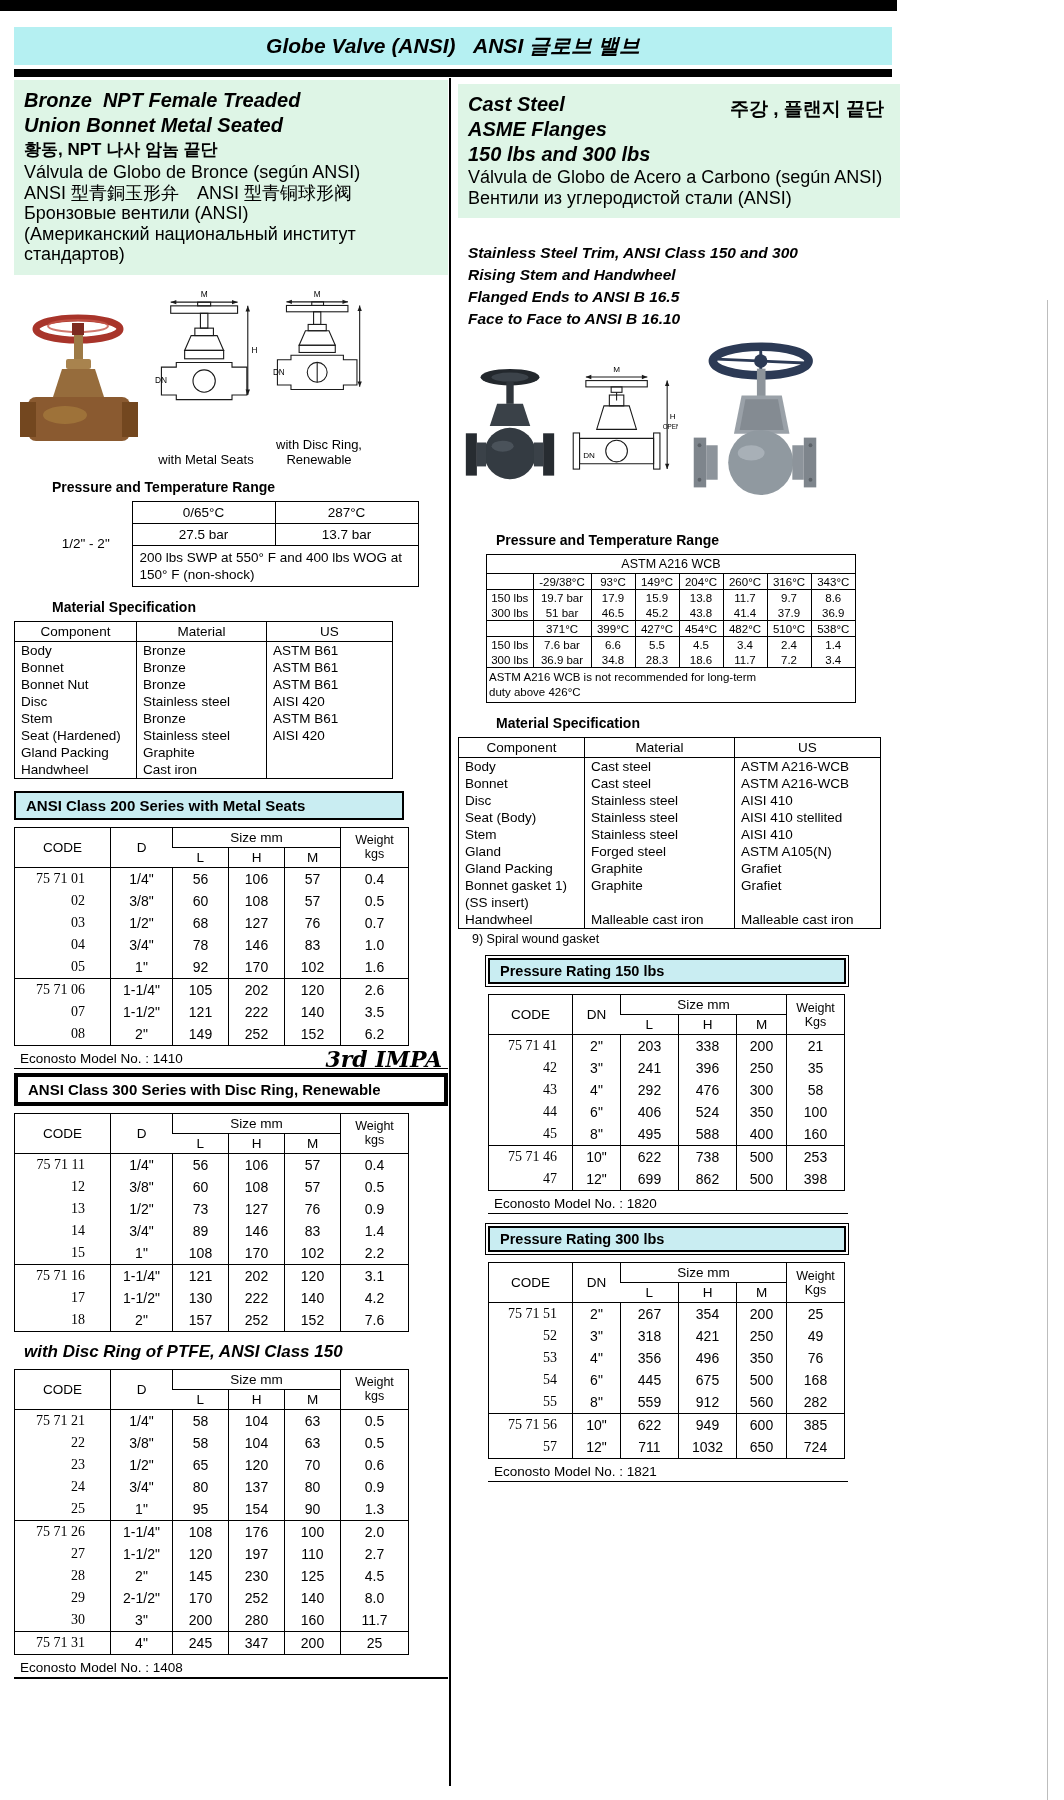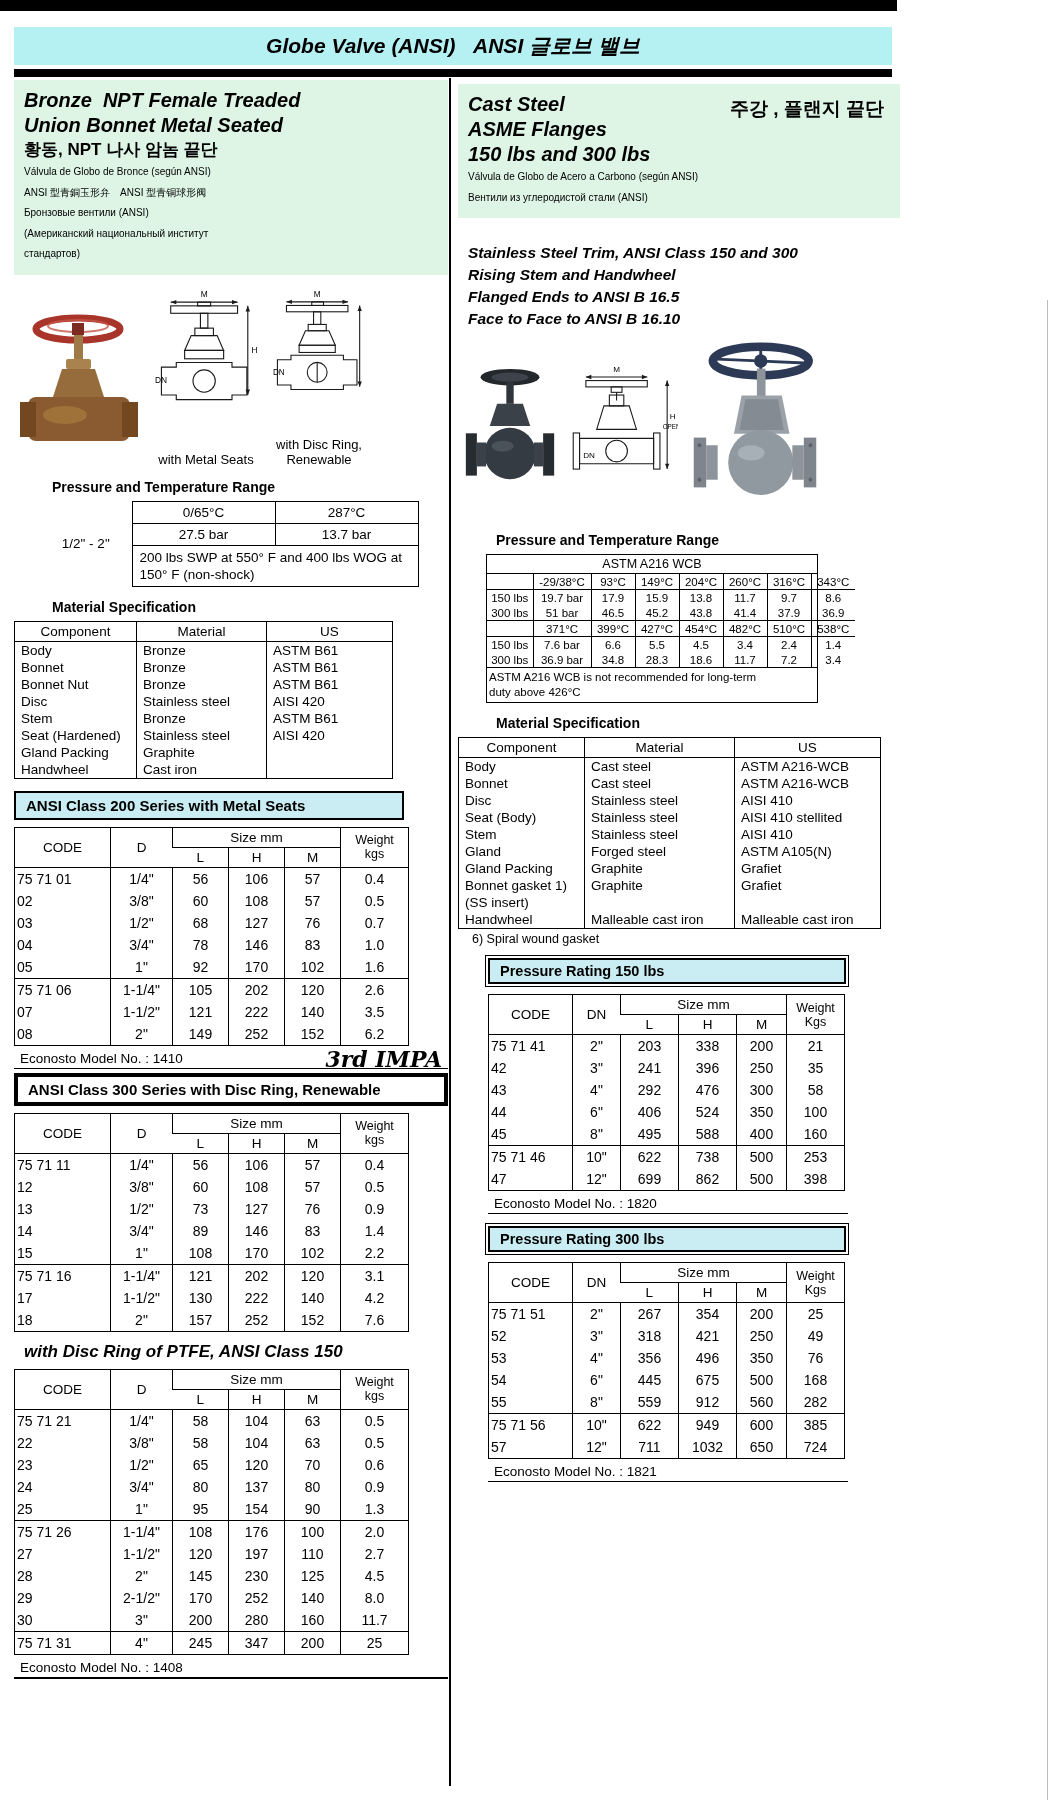--- a/index.html
+++ b/index.html
@@ -14,21 +14,21 @@
   .divider-v { position:absolute; left:449px; top:78px; width:2px; height:1708px; background:#000; }
   .edge-line { position:absolute; left:1047px; top:300px; width:1px; height:1500px; background:#bdbdbd; }
 
   .col { position:absolute; }
   .col-left { left:14px; top:80px; width:434px; }
   .col-right { left:458px; top:84px; width:442px; }
 
   .green-box { background:#def5e6; padding:8px 10px 10px; }
   .gb-big { font-size:20px; font-weight:bold; font-style:italic; line-height:25px; }
   .gb-kr  { font-size:17px; font-weight:bold; line-height:24px; }
-  .gb-sm  { font-size:10px; line-height:20.5px; }
+  .gb-sm  { font-size:18px; line-height:20.5px; }
   .gbr-top { display:flex; justify-content:space-between; align-items:flex-start; }
   .gbr-kr { font-size:19px; font-weight:bold; padding:4px 6px 0 0; white-space:nowrap; }
 
   .features { margin:24px 0 0 10px; }
   .features div { font-size:15.5px; font-weight:bold; font-style:italic; line-height:22px; }
 
   .drawings { display:flex; align-items:flex-end; gap:14px; margin:14px 2px 0 6px; }
   .drawings-r { gap:10px; margin-top:8px; }
   .fig { display:flex; flex-direction:column; align-items:center; }
   .figcap { font-size:13px; margin-top:3px; text-align:center; line-height:15px; }
@@ -59,33 +59,33 @@
 
   .dim { border:1px solid #000; border-collapse:collapse; table-layout:fixed; margin-top:7px; }
   .dim-l { width:394px; }
   .dim-r { width:356px; margin-left:30px; }
   .dim th, .dim td { border-left:1px solid #000; font-weight:normal; font-size:14px; text-align:center; }
   .dim th:first-child, .dim td:first-child { border-left:none; }
   .dim thead th { border-bottom:1px solid #000; padding:2px; font-size:13.5px; }
   .dim th.wt { font-size:12.5px; line-height:14px; }
   .dim td { padding:3px 2px; }
   .dim tr.group td { border-top:1px solid #000; }
-  .dim td.code { text-align:left; padding-right:25px; }
+  .dim td.code { text-align:right; padding-right:25px;font-family:Liberation Serif, serif; }
   .dim-r td.code { padding-right:15px; }
 
   .model { font-size:13.5px; padding:5px 0 2px 6px; border-bottom:1px solid #000; }
   .model-last { border-bottom:2px solid #000; }
   .model-r { margin-left:30px; width:360px; }
   .model-row { display:flex; justify-content:space-between; align-items:flex-end; border-bottom:1px solid #000; }
   .model-row .model { border-bottom:none; }
   .impa { font-family:"DejaVu Serif", serif; font-style:italic; font-weight:bold; font-size:22px; padding-right:6px; margin-bottom:-4px; }
 
   .ptfe-h { font-size:17px; font-weight:bold; font-style:italic; margin:10px 0 0 10px; }
 
-  .ptr-wrap { border:1px solid #000; width:332px; margin-left:28px; margin-top:4px; }
+  .ptr-wrap { border:1px solid #000; width:370px; margin-left:28px; margin-top:4px; }
   .ptr-title { text-align:center; font-size:12.5px; padding:2px; border-bottom:1px solid #000; }
   .ptr { border-collapse:collapse; table-layout:fixed; width:100%; }
   .ptr td { border-left:1px solid #000; font-size:11.5px; text-align:center; padding:1.5px 1px; white-space:nowrap; overflow:hidden; }
   .ptr td:first-child { border-left:none; }
   .ptr tr.hdr td { border-bottom:1px solid #000; }
   .ptr tr.group td { border-top:1px solid #000; }
   .ptr-note { border-top:1px solid #000; text-align:left; font-size:11.5px; line-height:15px; padding:2px; }
 
   .gasket-note { font-size:12.5px; padding:3px 0 0 14px; }
 </style>
@@ -802,21 +802,21 @@
             <td></td>
           </tr>
           <tr>
             <td>Handwheel</td>
             <td>Malleable cast iron</td>
             <td>Malleable cast iron</td>
           </tr>
         </tbody>
     </table>
 
-    <div class="gasket-note">6)  Spiral wound gasket</div>
+    <div class="gasket-note">9)  Spiral wound gasket</div>
 
     <div class="rate-box">Pressure Rating 150 lbs</div>
 
     <table class="dim dim-r">
       <colgroup>
           <col style="width:84px">
           <col style="width:48px">
           <col style="width:58px">
           <col style="width:58px">
           <col style="width:50px">

